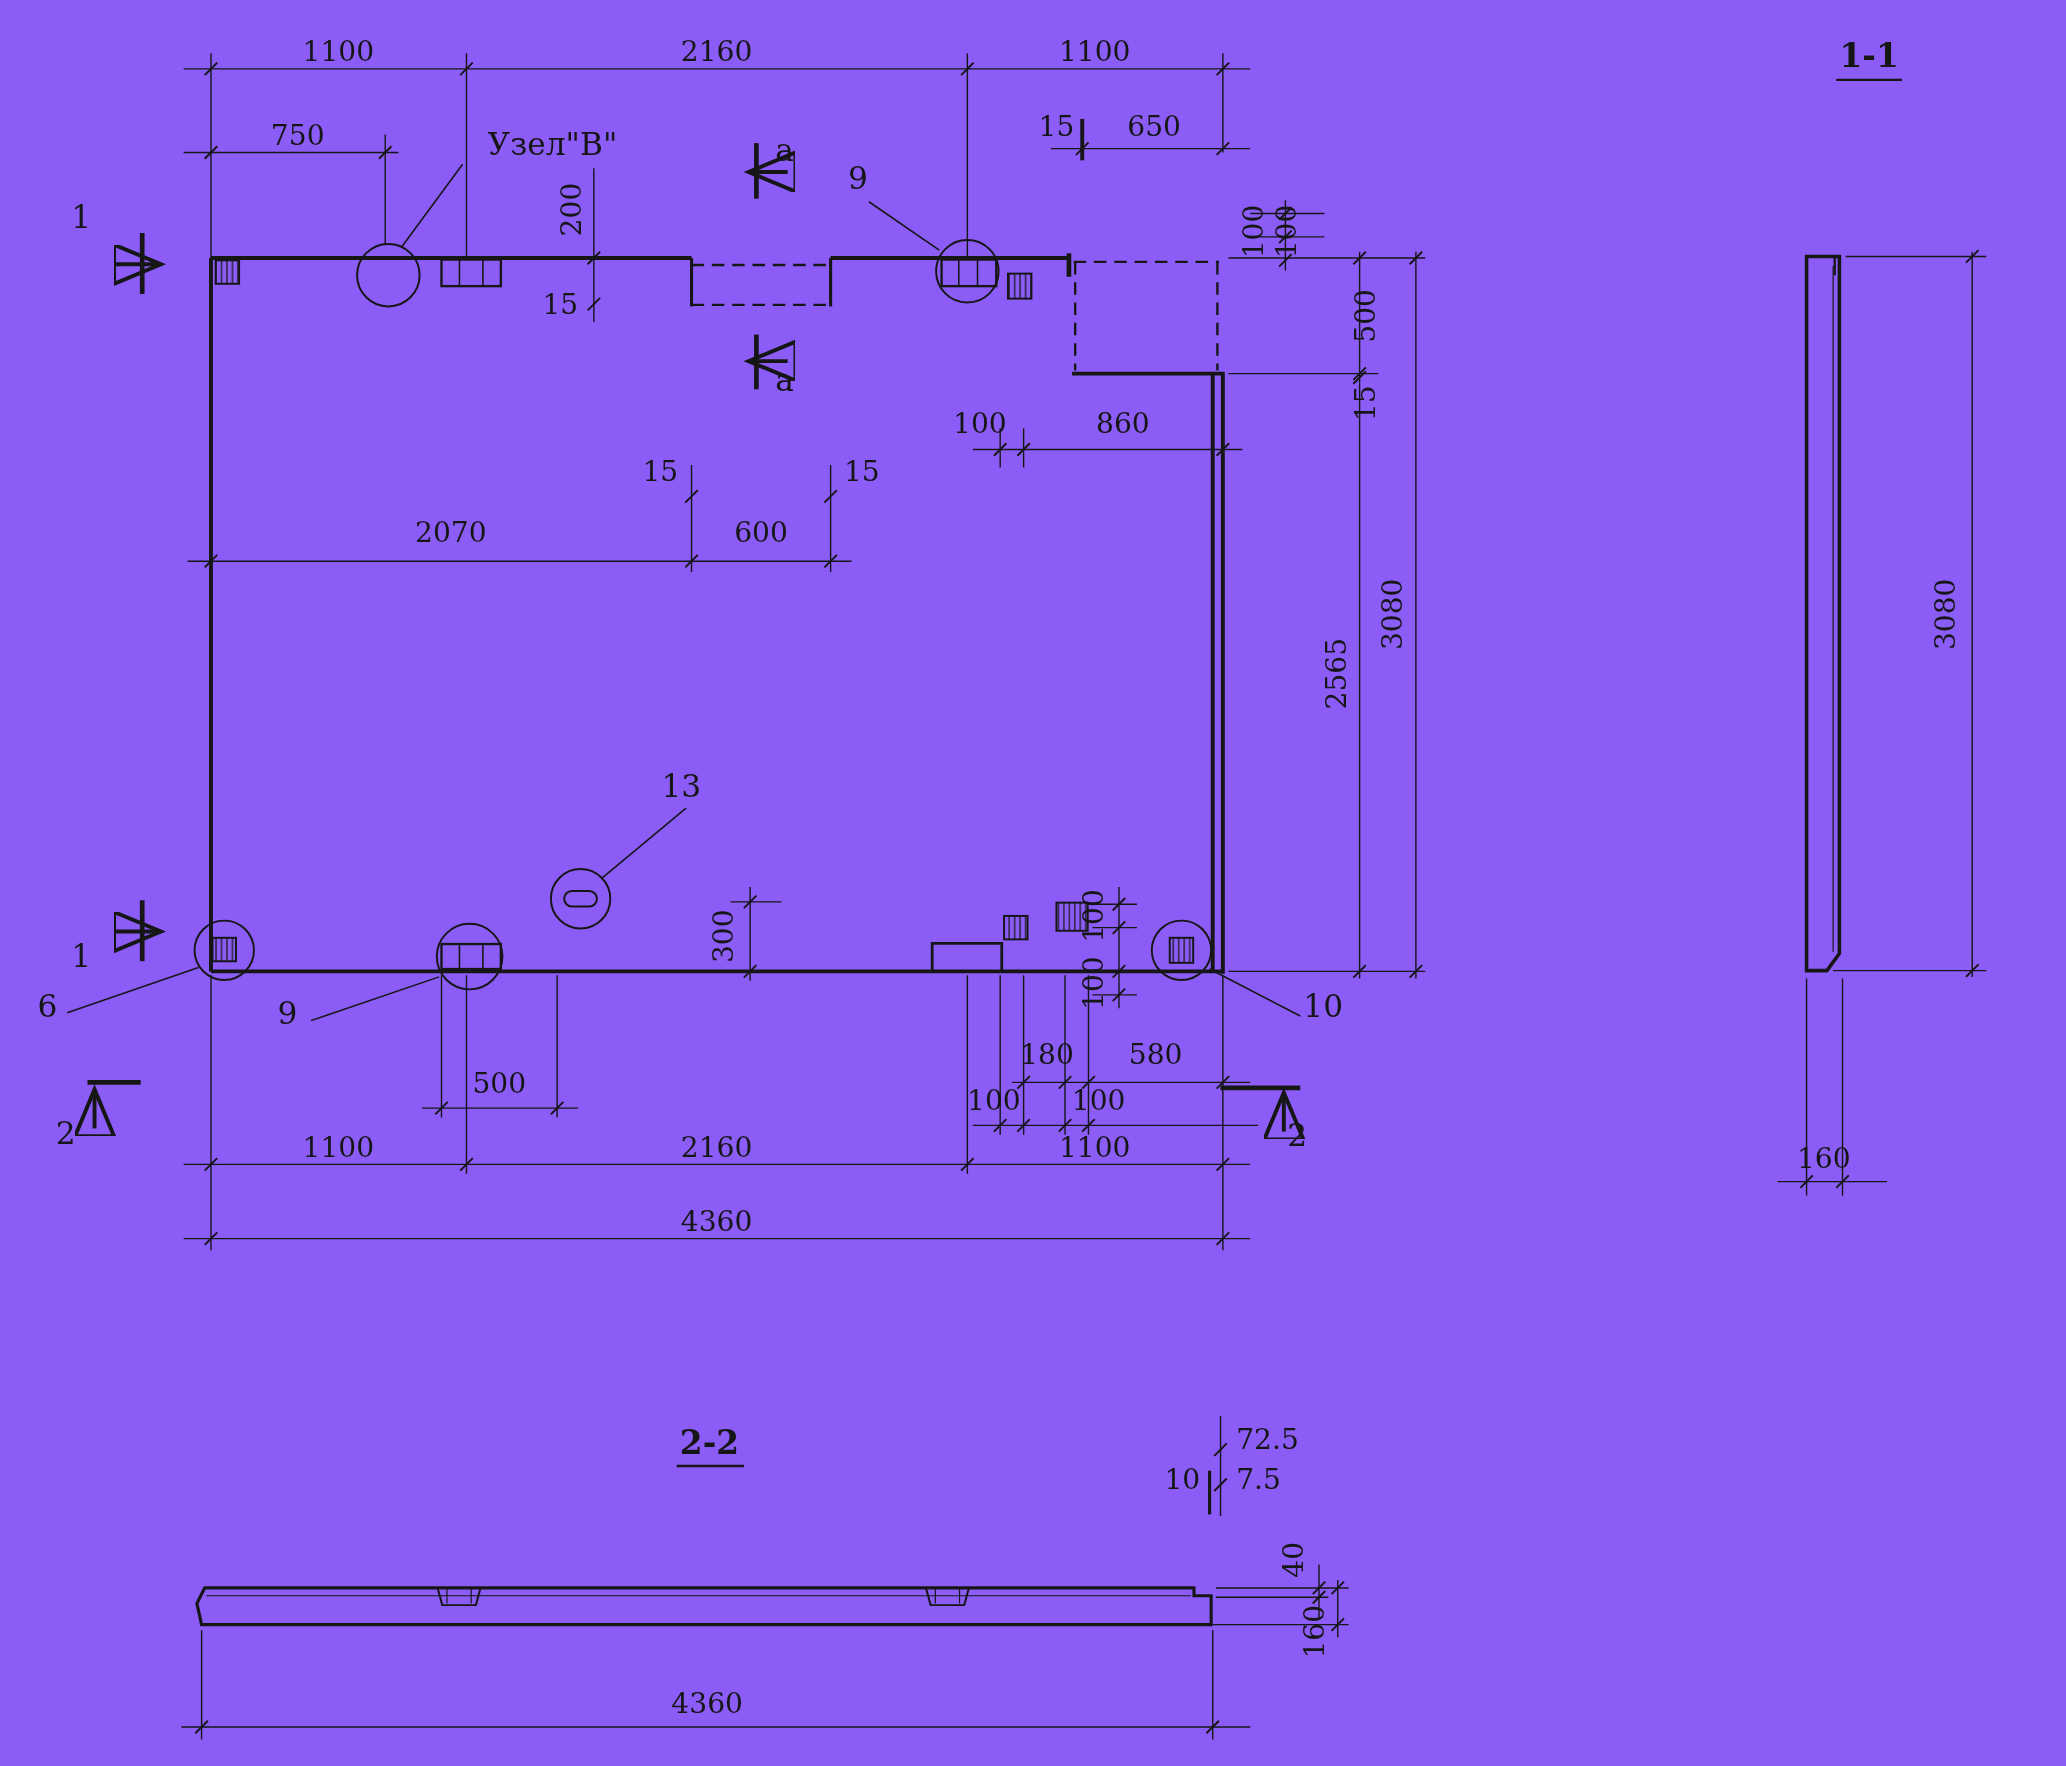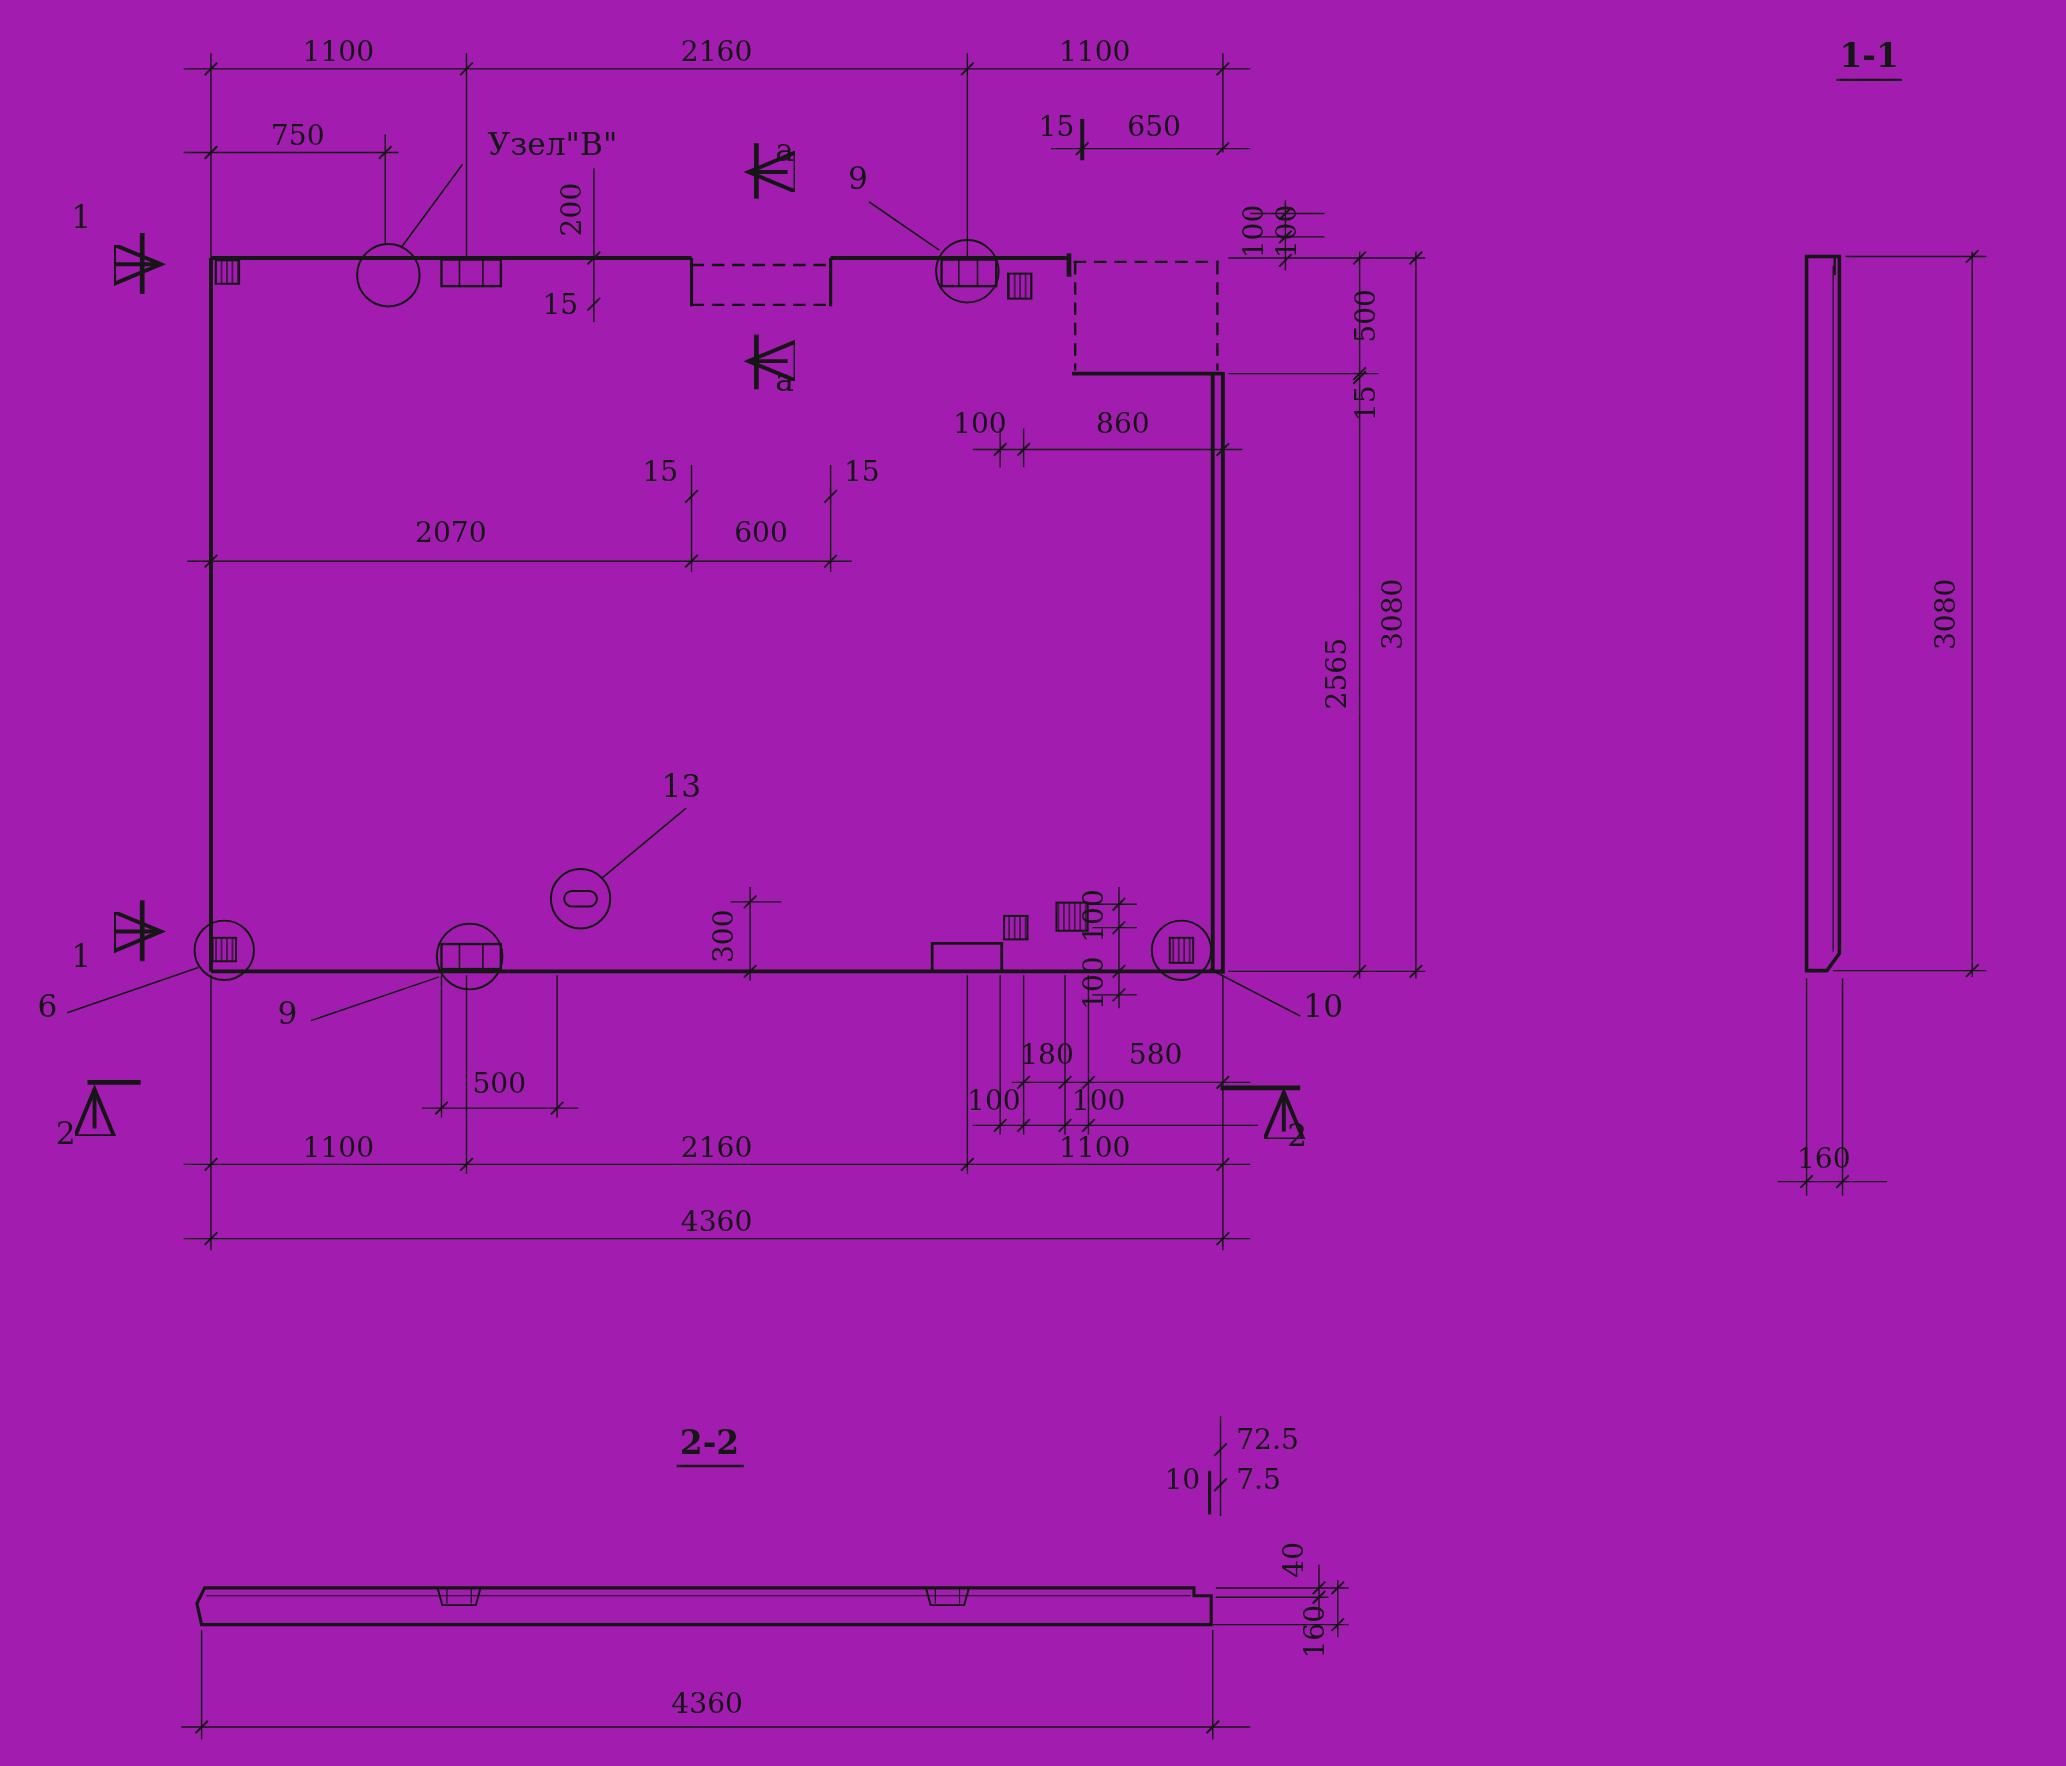--- a/index.html
+++ b/index.html
@@ -1,16 +1,16 @@
 <!DOCTYPE html>
 <html style="font-size:12.5px"><head>
 <meta charset="utf-8">
 <style>
   html,body{margin:0;padding:0;background:#ffffff;}
-  .wrap{width:2066px;height:1767px;background:#a21caf;}
+  .wrap{width:2066px;height:1767px;background:#8b5cf6;}
   svg{display:block;}
   svg text{font-family:"DejaVu Serif","Liberation Serif",serif;fill:#161616;}
   .t36{font-size:36px;}
   .t40{font-size:40px;}
   .t42{font-size:42px;font-weight:bold;}
   .mid{text-anchor:middle;}
   .end{text-anchor:end;}
   .st{text-anchor:start;}
   line,path,rect,circle,polyline{stroke:#161616;fill:none;}
   .w6{stroke-width:6;}

